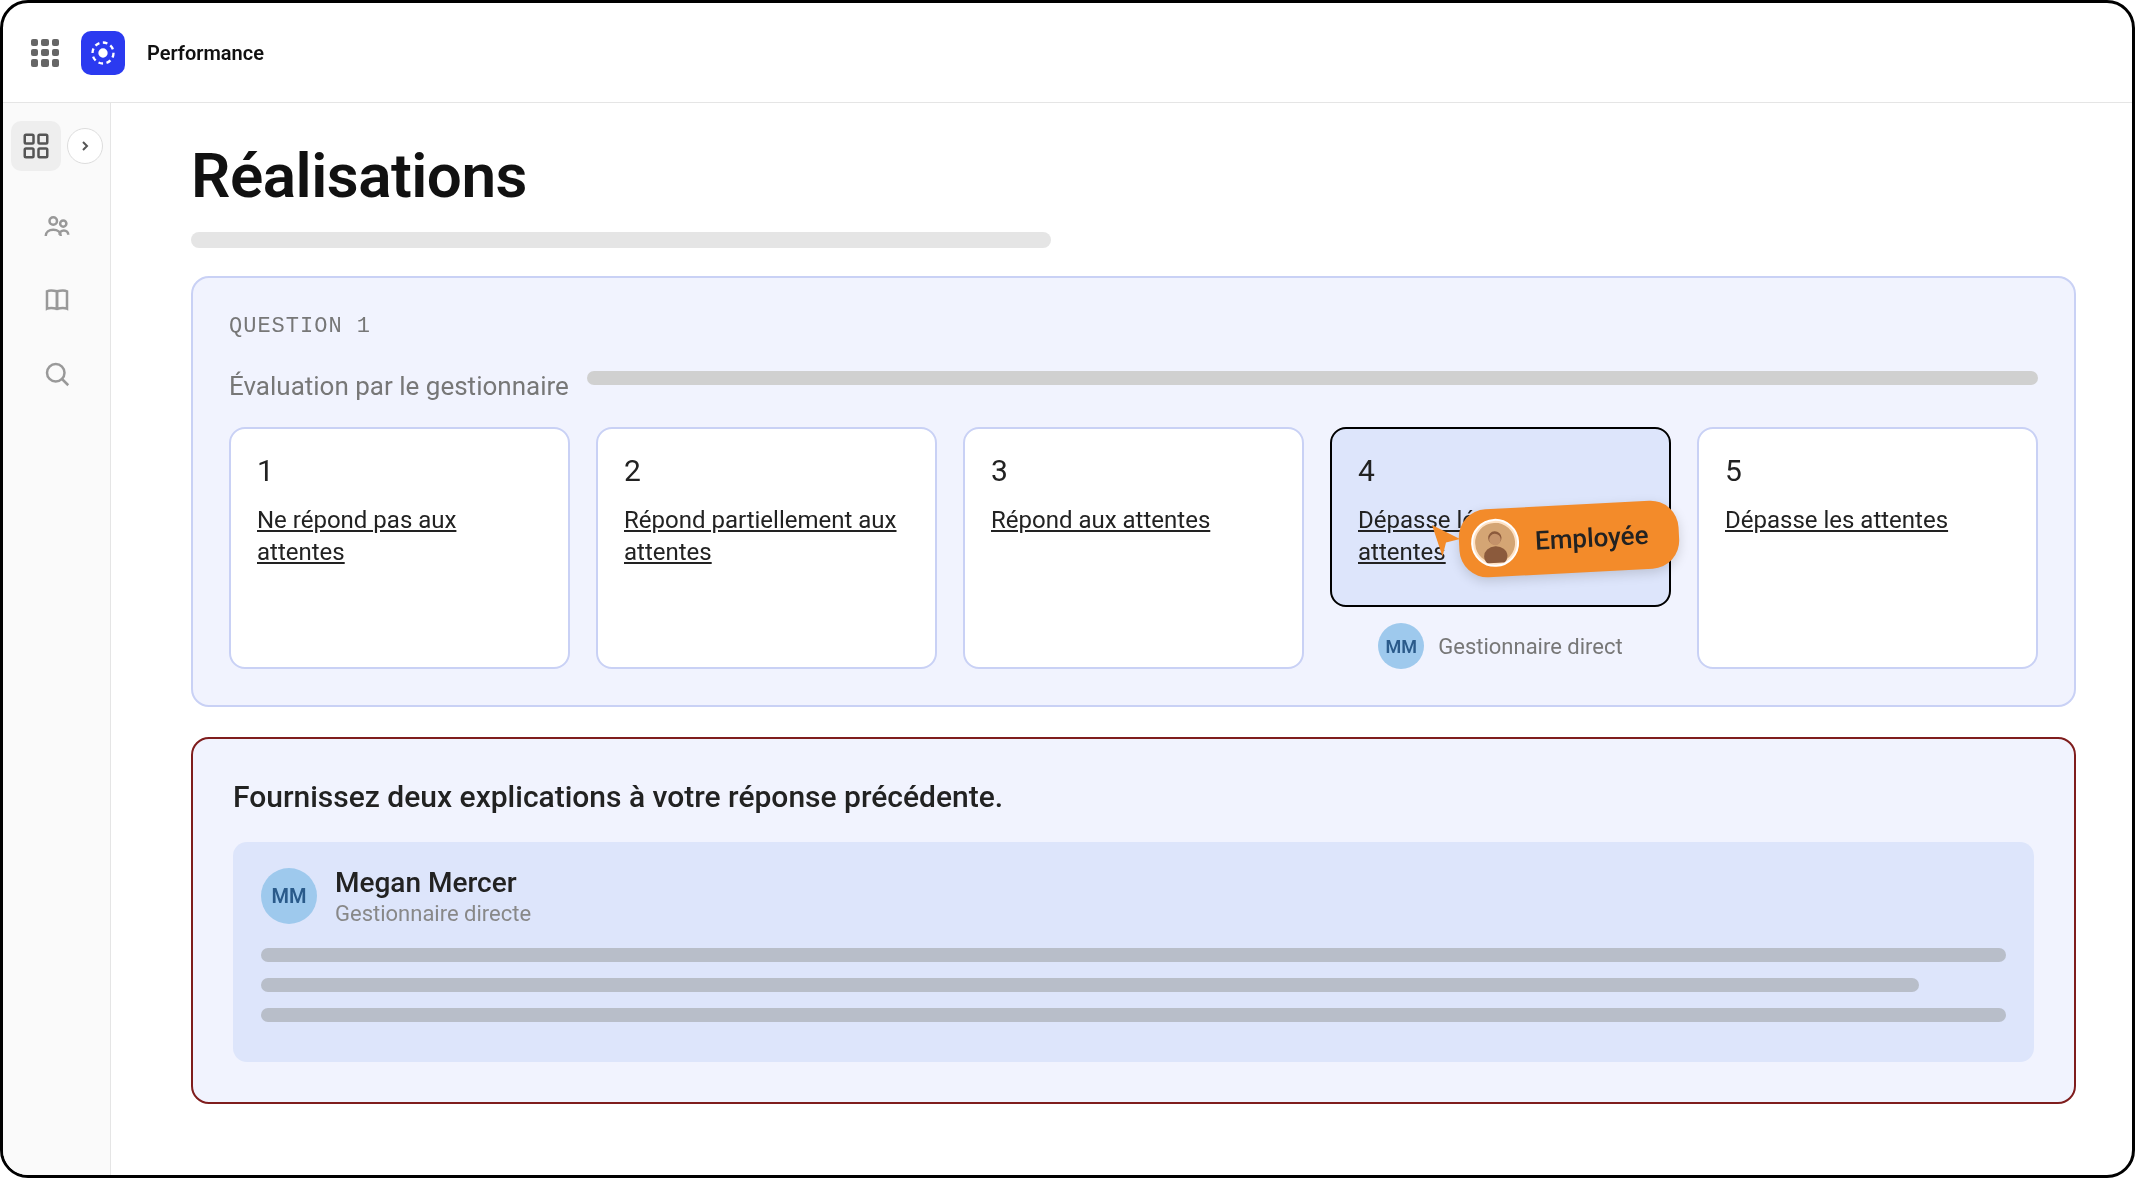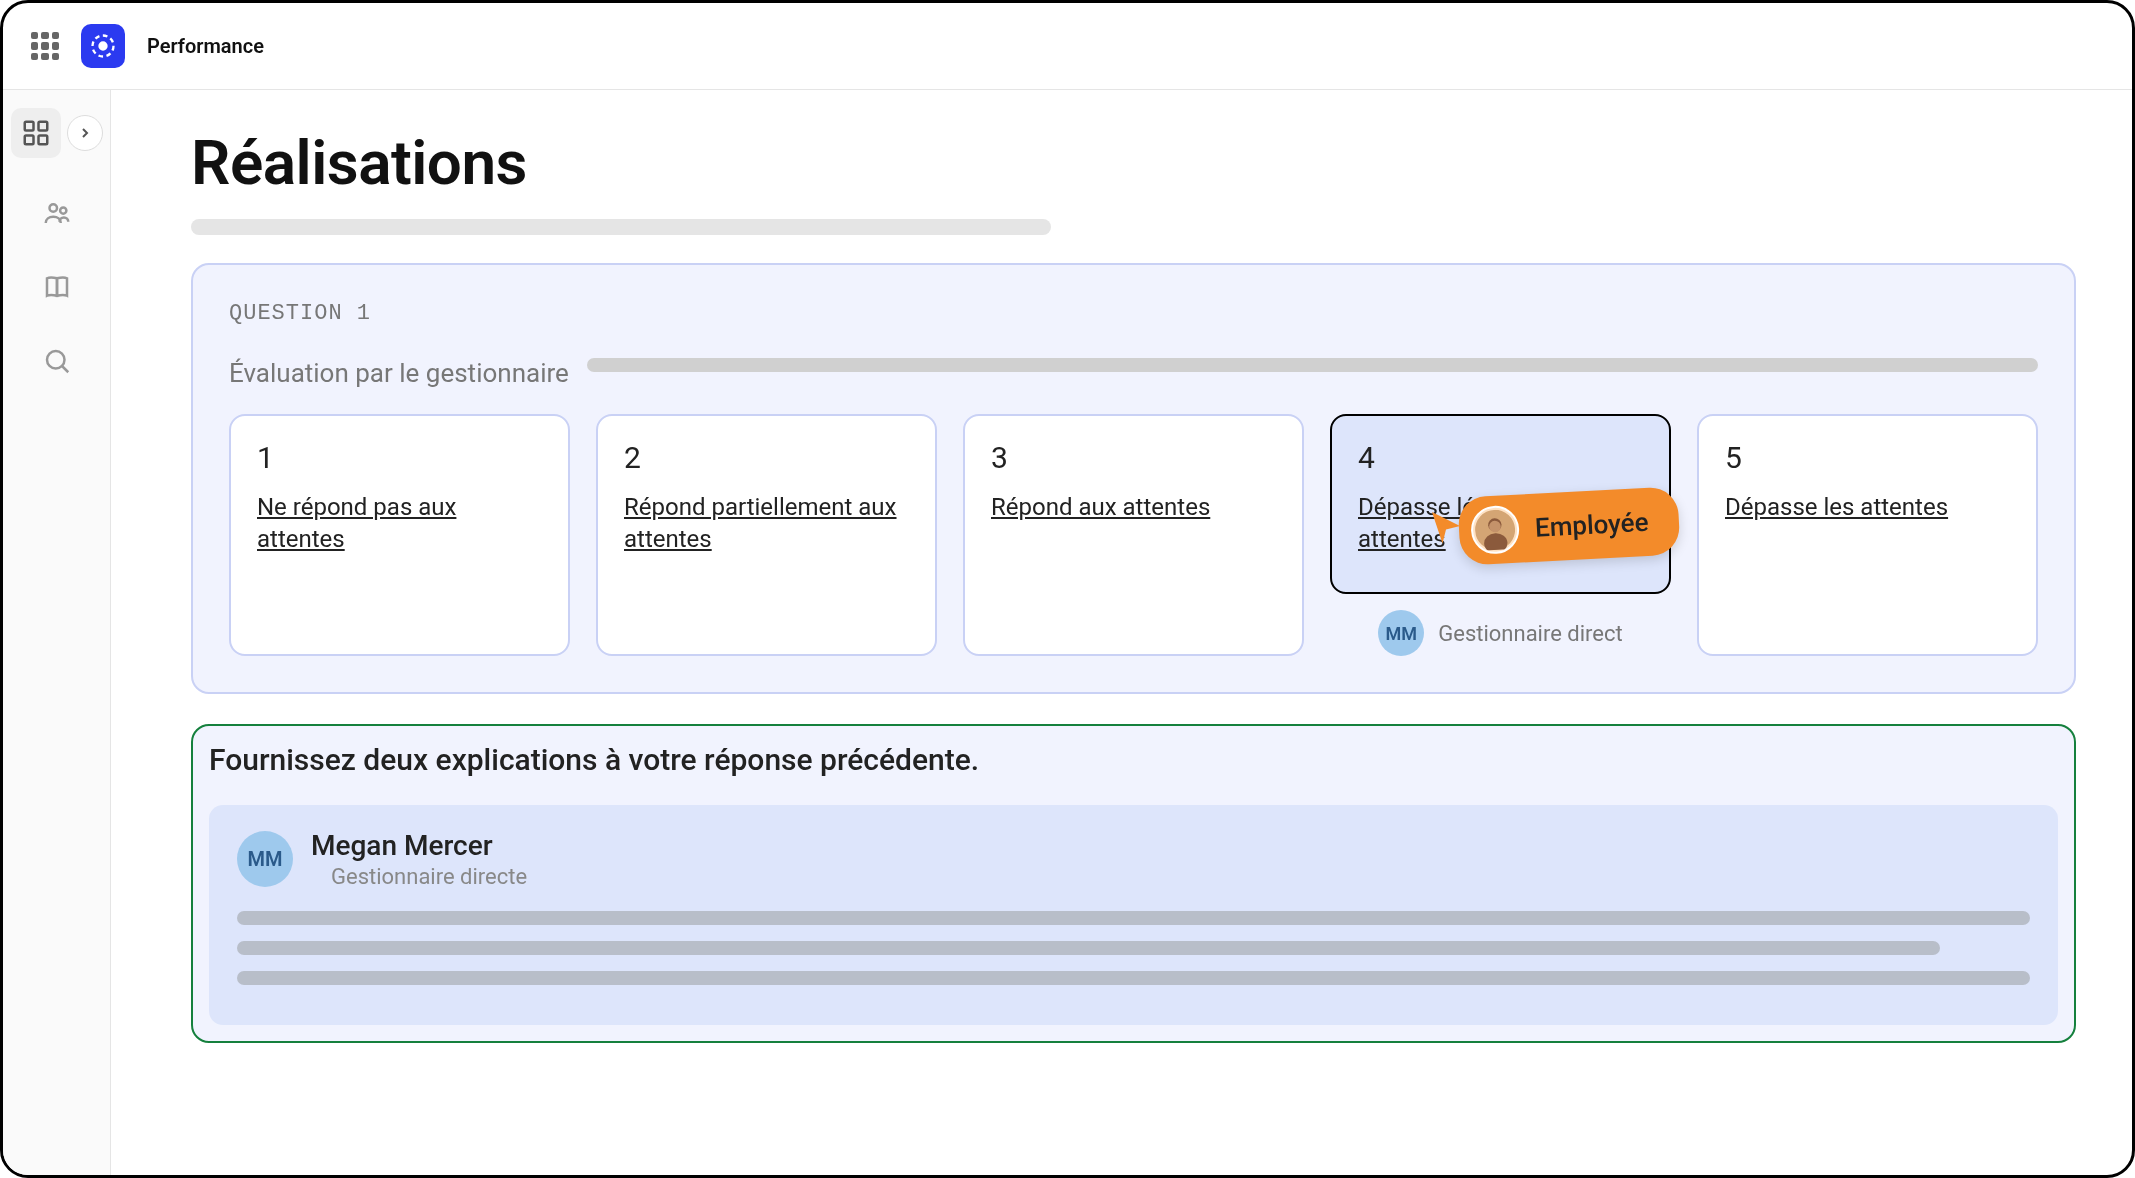--- a/index.html
+++ b/index.html
@@ -19,21 +19,21 @@
       height: 1178px;
       border: 3px solid #000;
       border-radius: 28px;
       overflow: hidden;
       position: relative;
       transform-origin: top left;
       background: #fff;
     }
     
     .topbar {
-      height: 87px;
+      height: 100px;
       display: flex;
       align-items: center;
       padding: 0 28px;
       border-bottom: 1px solid #e5e5e5;
       gap: 22px;
     }
     
     .apps-grid-icon {
       width: 28px;
       height: 28px;
@@ -283,24 +283,24 @@
     }
     
     .employee-chip-text {
       font-size: 26px;
       color: #222;
       font-weight: 500;
     }
     
     .card2 {
       margin-top: 30px;
-      border: 2px solid #15803d;
+      border: 2px solid #7f1d1d;
       background: #f1f3fe;
       border-radius: 18px;
-      padding: 16px;
+      padding: 40px;
     }
     
     .card2-title {
       font-size: 30px;
       color: #222;
       font-weight: 500;
     }
     
     .response-block {
       margin-top: 28px;
@@ -331,21 +331,20 @@
     .responder-name {
       font-size: 28px;
       color: #222;
       font-weight: 500;
     }
     
     .responder-role {
       font-size: 22px;
       color: #888;
       margin-top: 2px;
-      margin-left: 20px;
     }
     
     .placeholder-lines {
       margin-top: 22px;
     }
     
     .pl-line {
       height: 14px;
       background: #b8bec9;
       border-radius: 7px;

